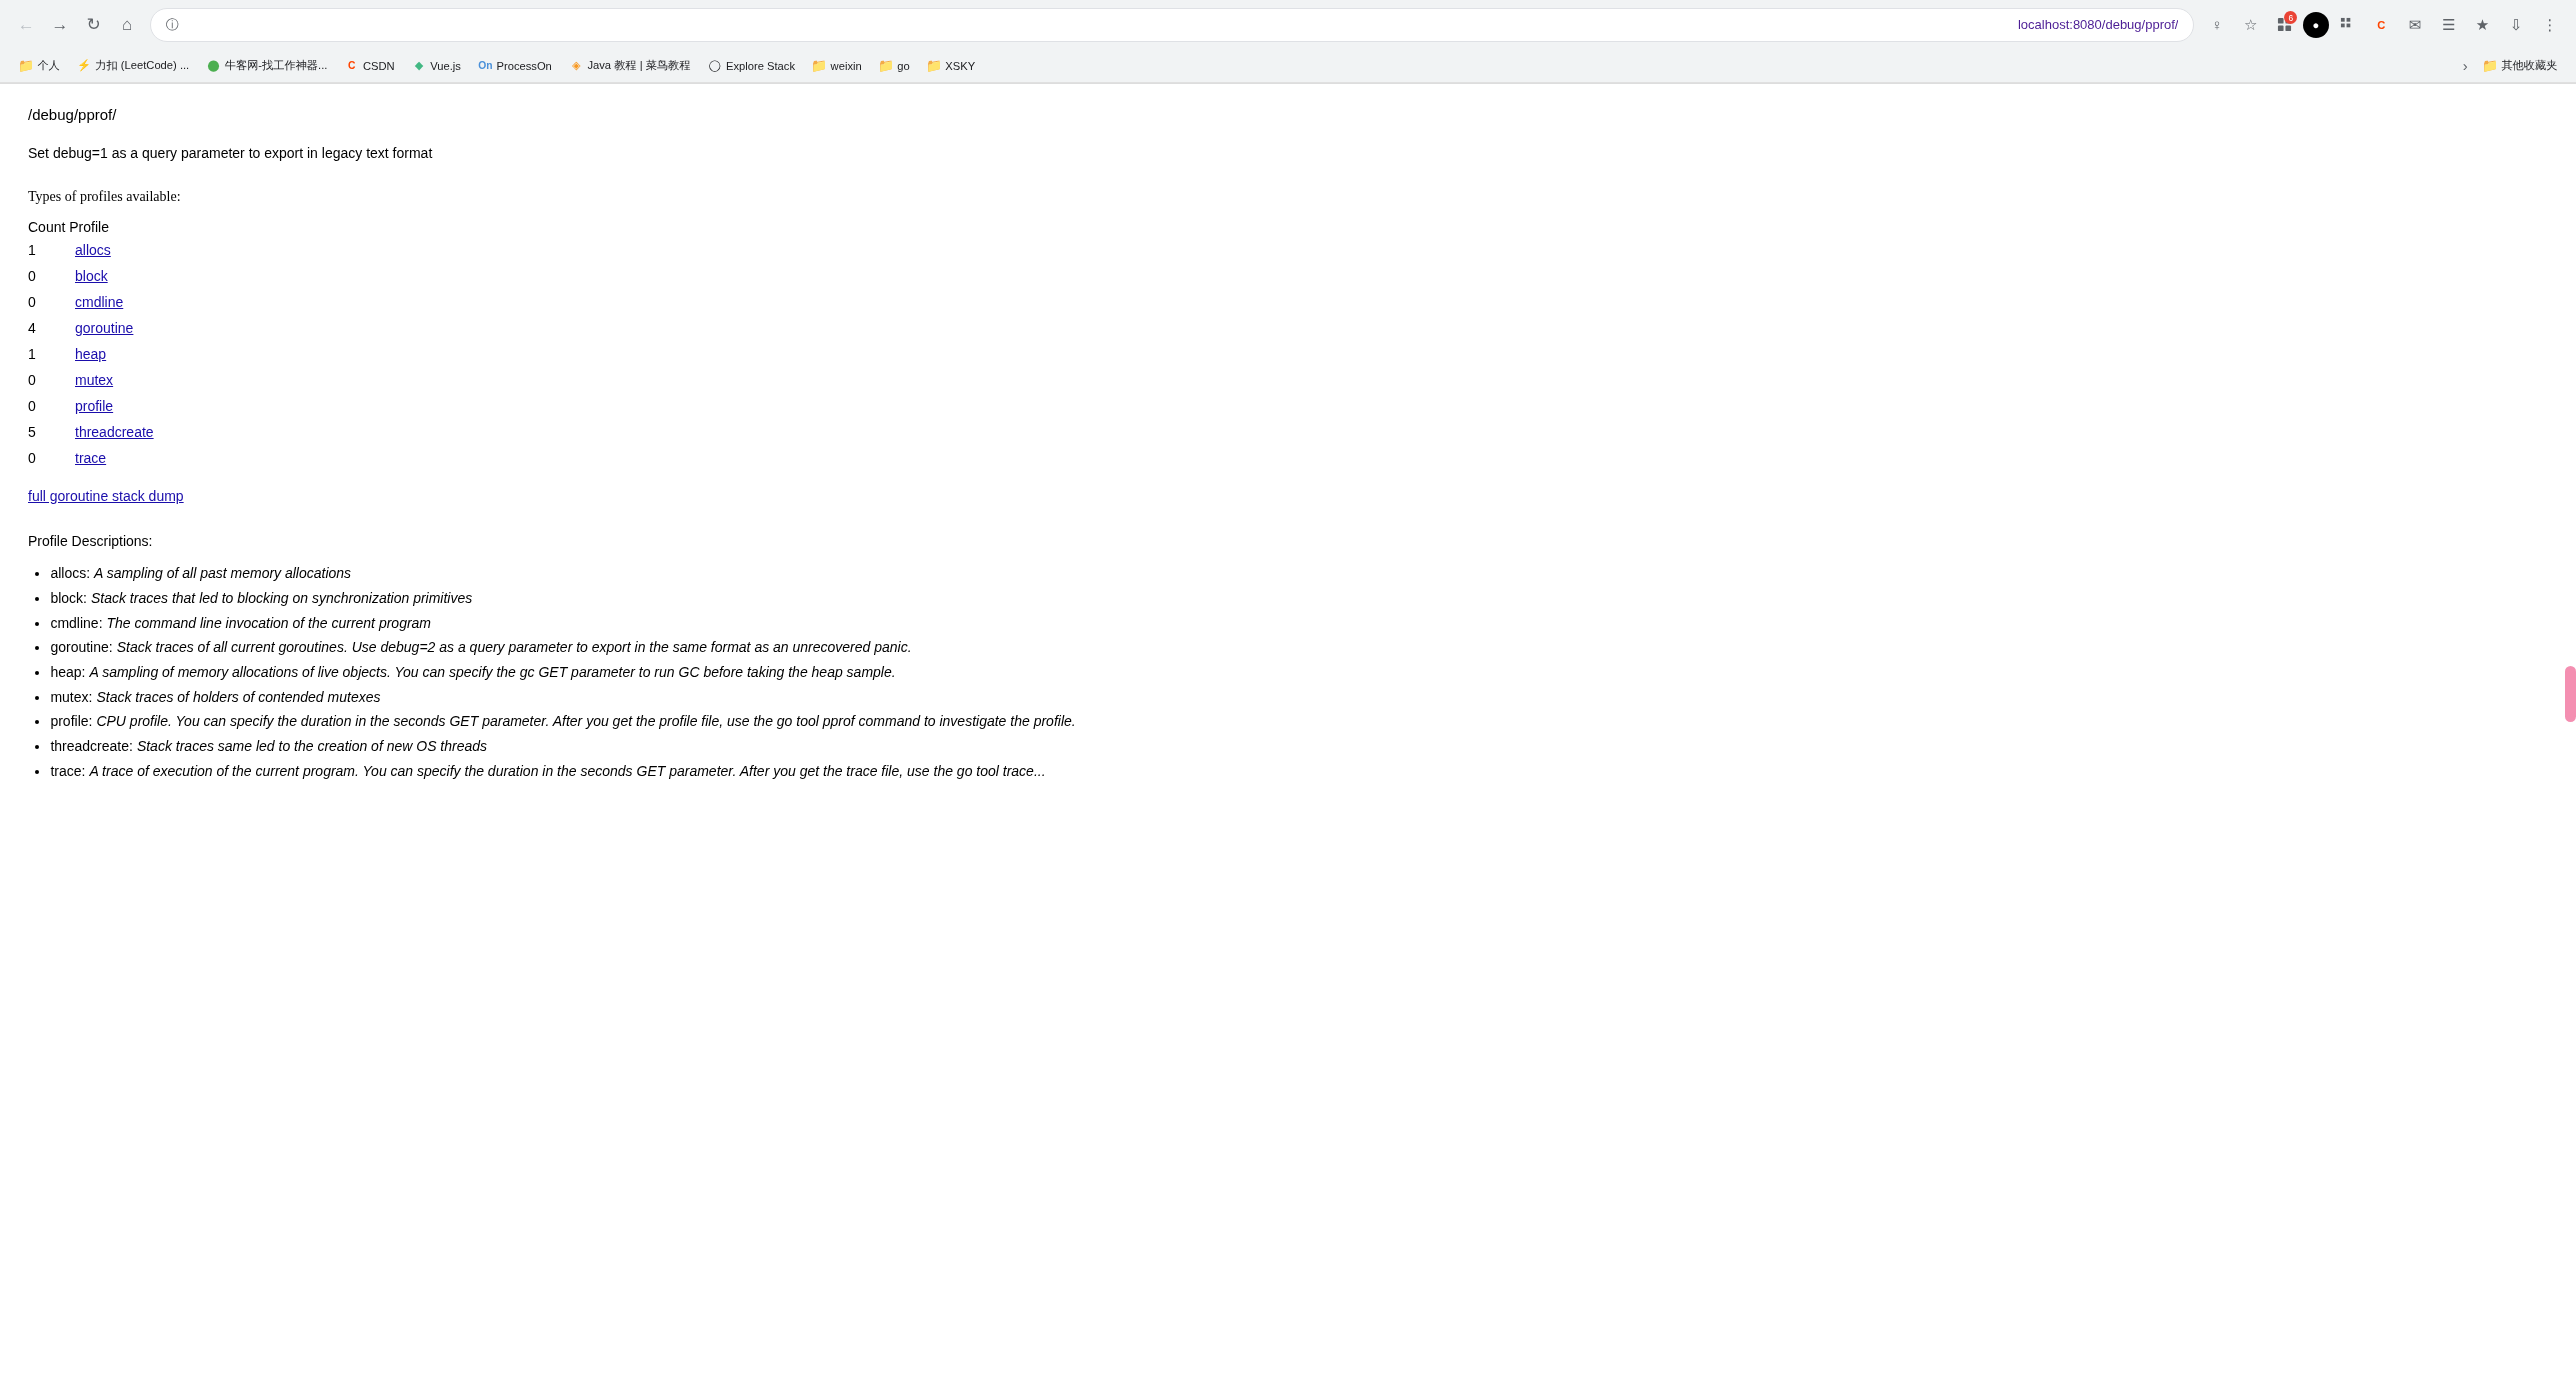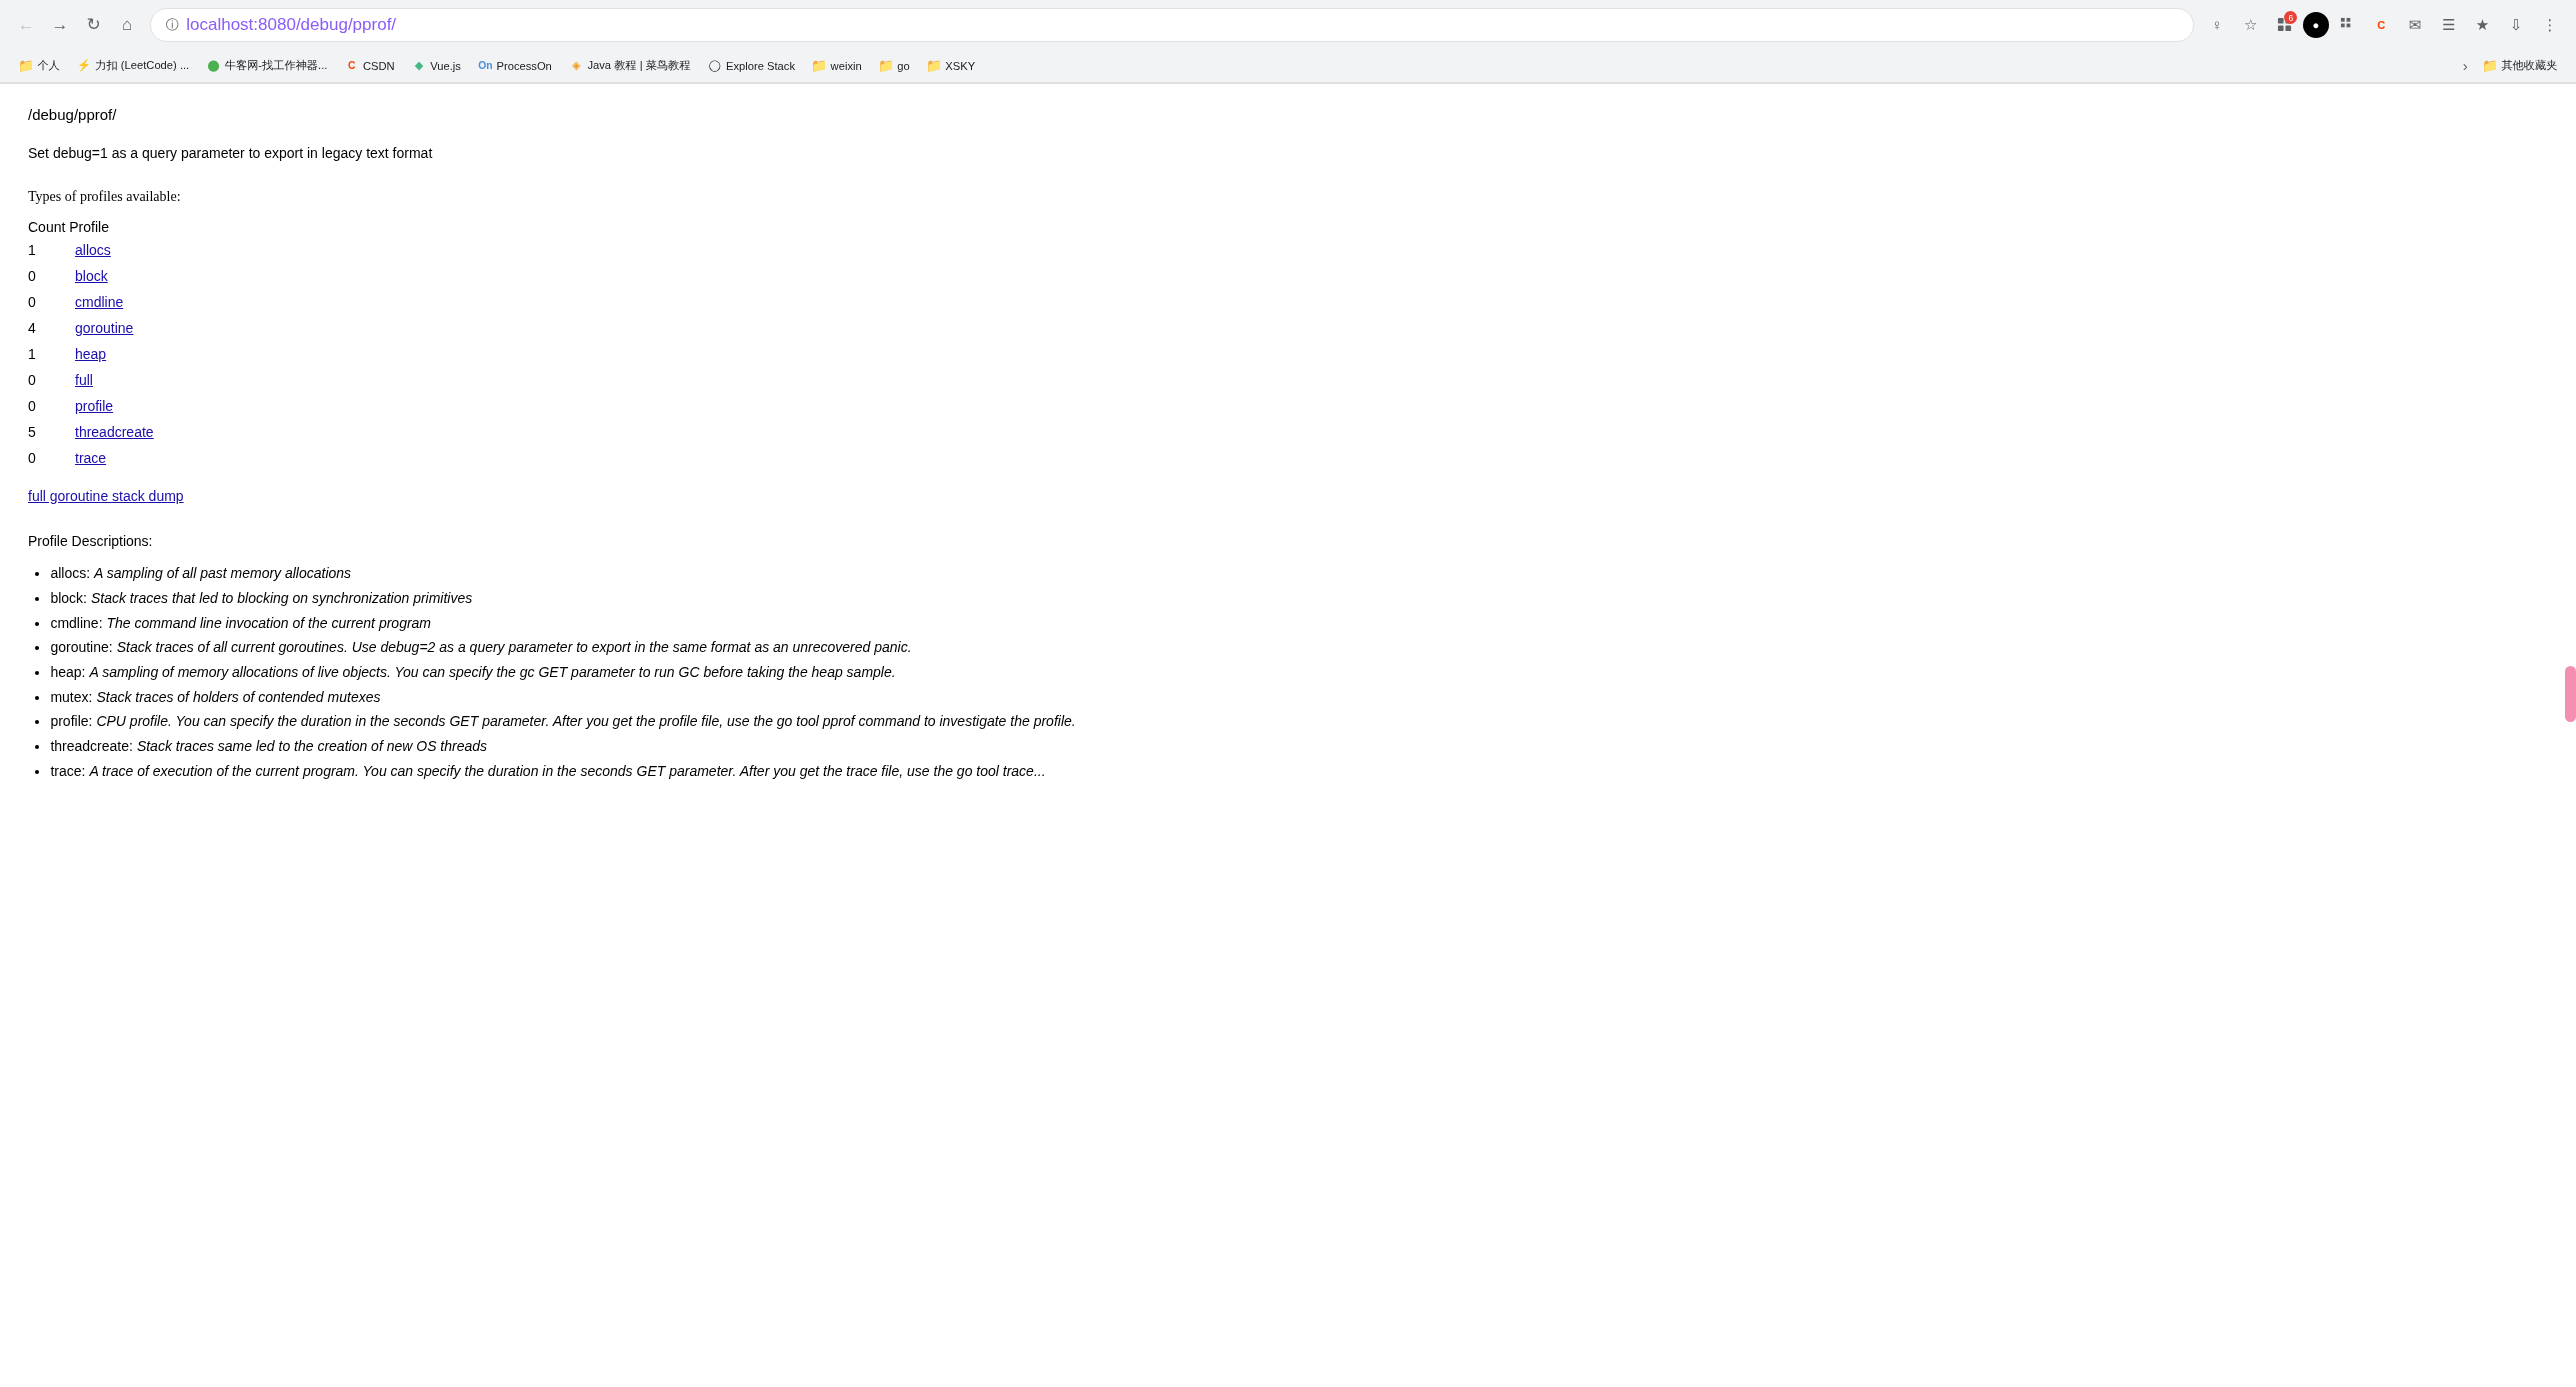--- a/index.html
+++ b/index.html
@@ -64,23 +64,24 @@
       border-radius: 22.4px;
       padding: 5.6px 15px;
       height: 34px;
       gap: 7.5px;
     }
 
     .address-bar input {
       flex: 1;
       border: none;
       outline: none;
-      font-size: 17px;
-      color: #8b5cf6;
+      font-size: 13px;
+      color: #4c1d95;
       background: transparent;
+      text-align: right;
     }
 
     .address-icon {
       color: #5f6368;
       font-size: 13px;
     }
 
     .toolbar-actions {
       display: flex;
       gap: 3.7px;
@@ -399,21 +400,21 @@
         <div class="profile-row">
           <span class="profile-count">4</span>
           <a class="profile-link" href="goroutine">goroutine</a>
         </div>
         <div class="profile-row">
           <span class="profile-count">1</span>
           <a class="profile-link" href="heap">heap</a>
         </div>
         <div class="profile-row">
           <span class="profile-count">0</span>
-          <a class="profile-link" href="mutex">full</a>
+          <a class="profile-link" href="mutex">mutex</a>
         </div>
         <div class="profile-row">
           <span class="profile-count">0</span>
           <a class="profile-link" href="profile">profile</a>
         </div>
         <div class="profile-row">
           <span class="profile-count">5</span>
           <a class="profile-link" href="threadcreate">threadcreate</a>
         </div>
         <div class="profile-row">

